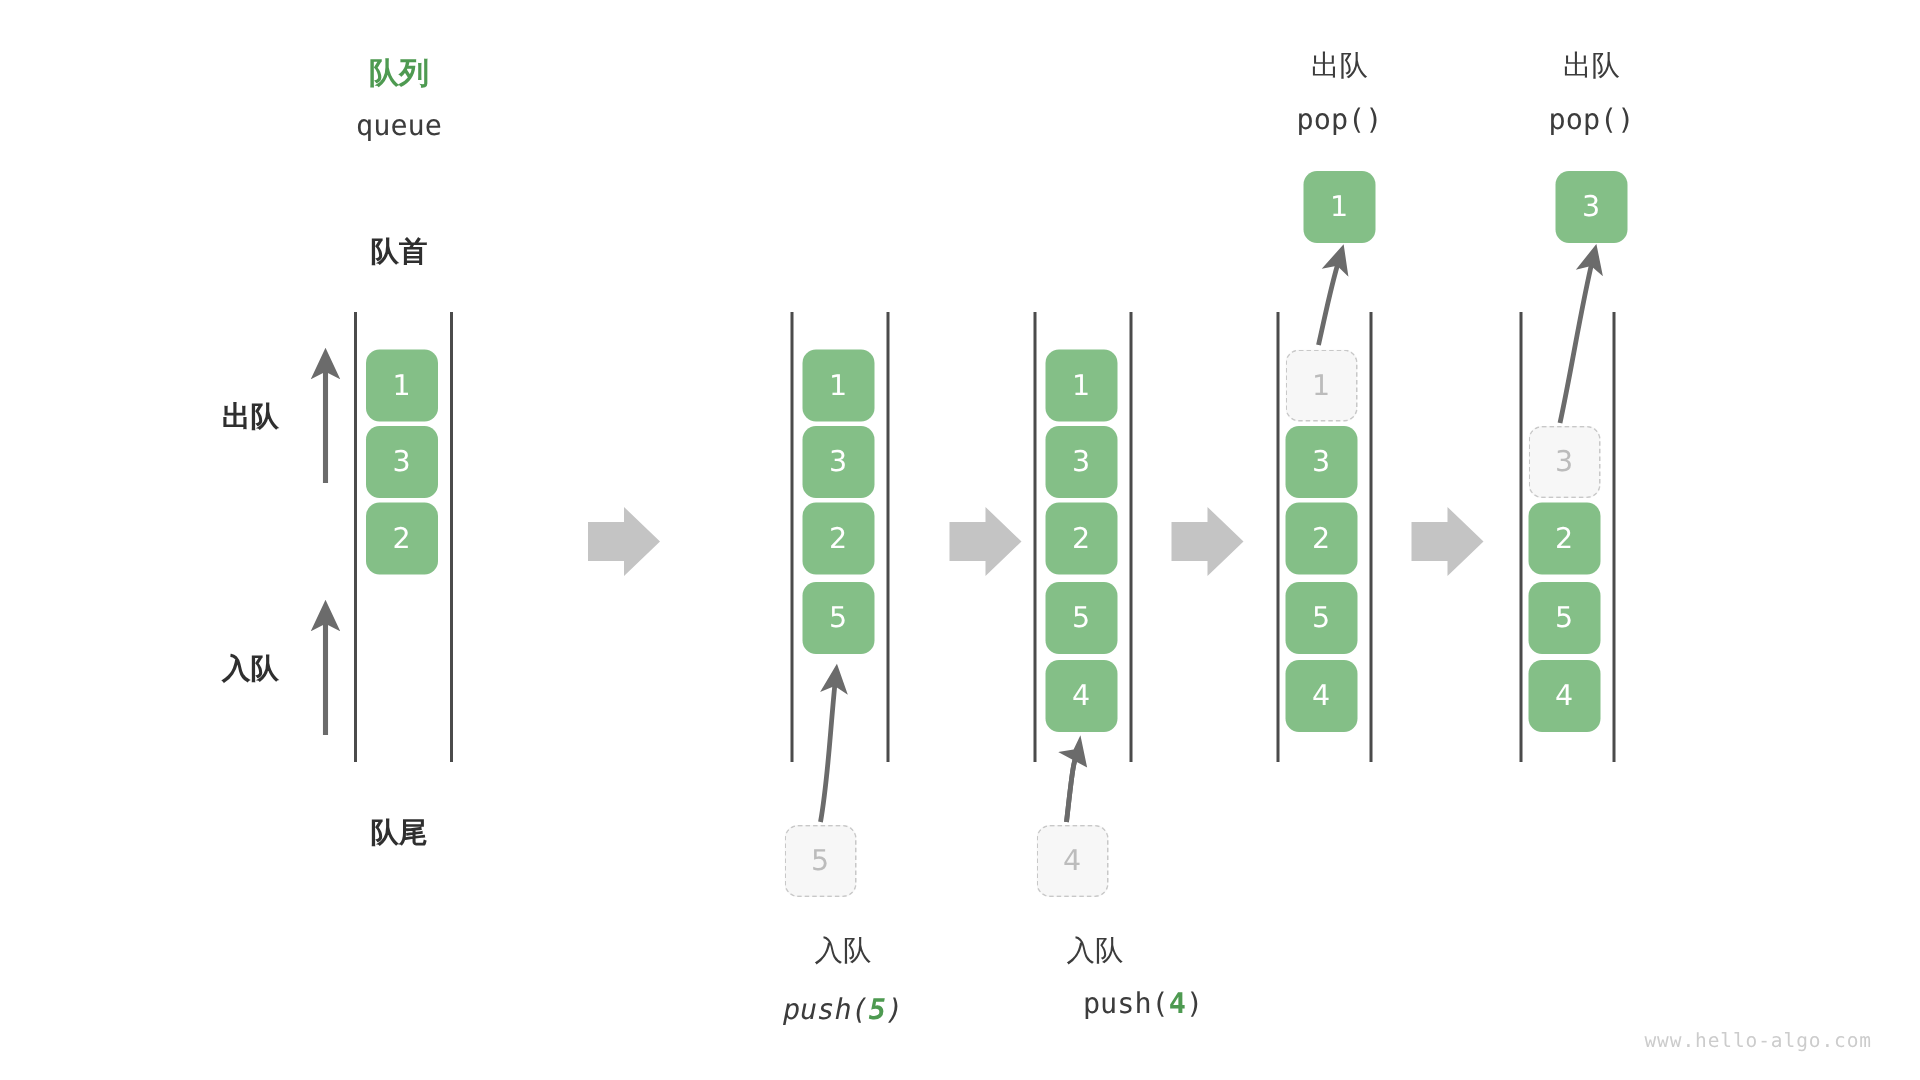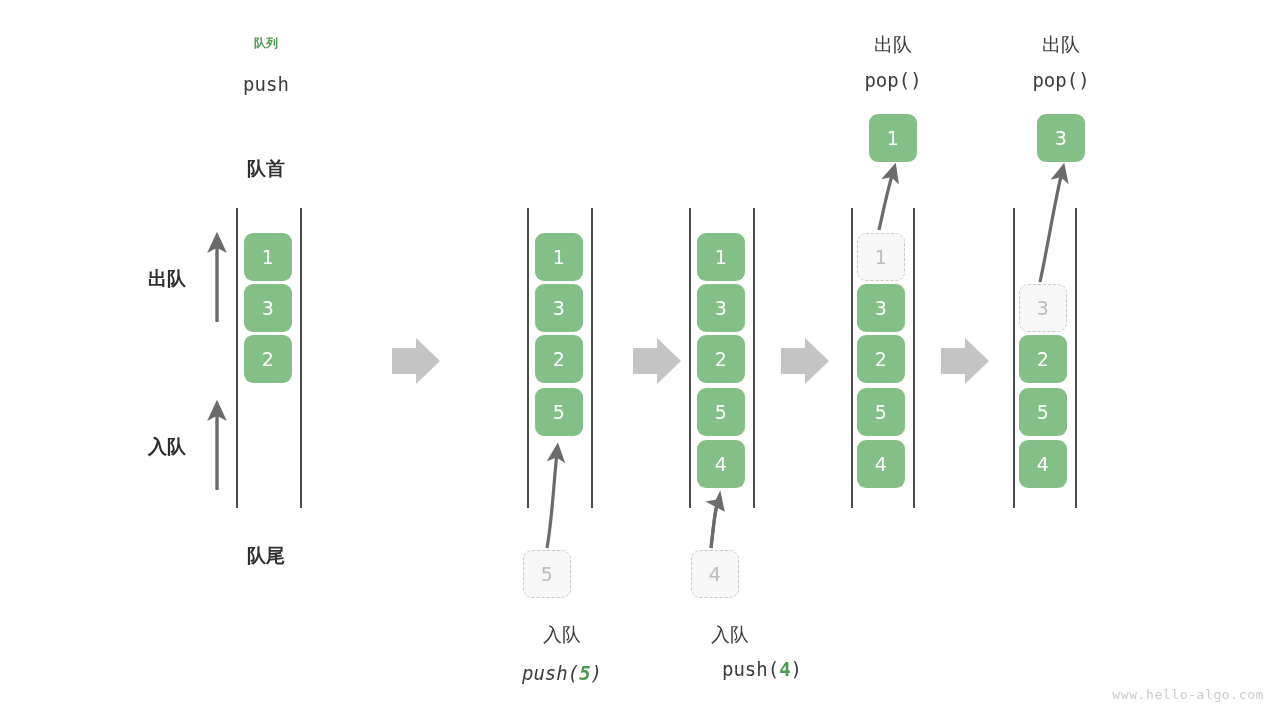--- a/index.html
+++ b/index.html
@@ -72,50 +72,50 @@
     font-weight: 400;
     color: #3c3c3c;
   }
   .mono {
     font-family: "DejaVu Sans Mono", "Liberation Mono", monospace;
     font-size: 19px;
     color: #3c3c3c;
     letter-spacing: 0px;
   }
   .title-cn {
-    font-size: 12px;
+    font-size: 20px;
     font-weight: 700;
     color: #4e9a51;
   }
   .green-num { color: #4e9a51; font-weight: 700; }
 
   .watermark {
     position: absolute;
-    right: 16px;
+    right: 32px;
     bottom: 18px;
     font-family: "DejaVu Sans Mono", "Liberation Mono", monospace;
     font-size: 13px;
     color: #cccccc;
     letter-spacing: 0.6px;
   }
 
   svg.overlay {
     position: absolute;
     left: 0; top: 0;
     width: 1280px; height: 720px;
     pointer-events: none;
   }
 </style>
 </head>
 <body>
 
 <div id="stage">
 
   <div class="lbl center title-cn" style="left:266px; top:36px;">队列</div>
-  <div class="lbl center mono" style="left:266px; top:72px;">push</div>
+  <div class="lbl center mono" style="left:266px; top:72px;">queue</div>
 
   <div class="lbl center cn-bold" style="left:266px; top:156px;">队首</div>
   <div class="lbl center cn-bold" style="left:266px; top:543px;">队尾</div>
 
   <div class="lbl cn-bold" style="left:148px; top:266px;">出队</div>
   <div class="lbl cn-bold" style="left:148px; top:434px;">入队</div>
 
   <div class="rail" style="left:236px; top:208px; height:300px;"></div>
   <div class="rail" style="left:300px; top:208px; height:300px;"></div>
 

